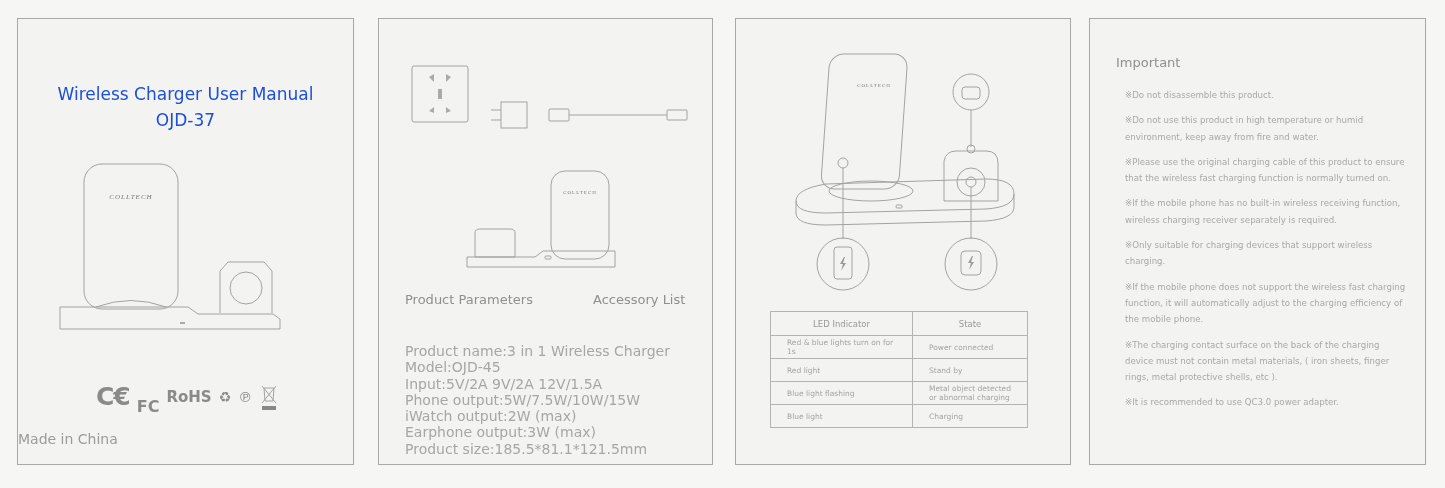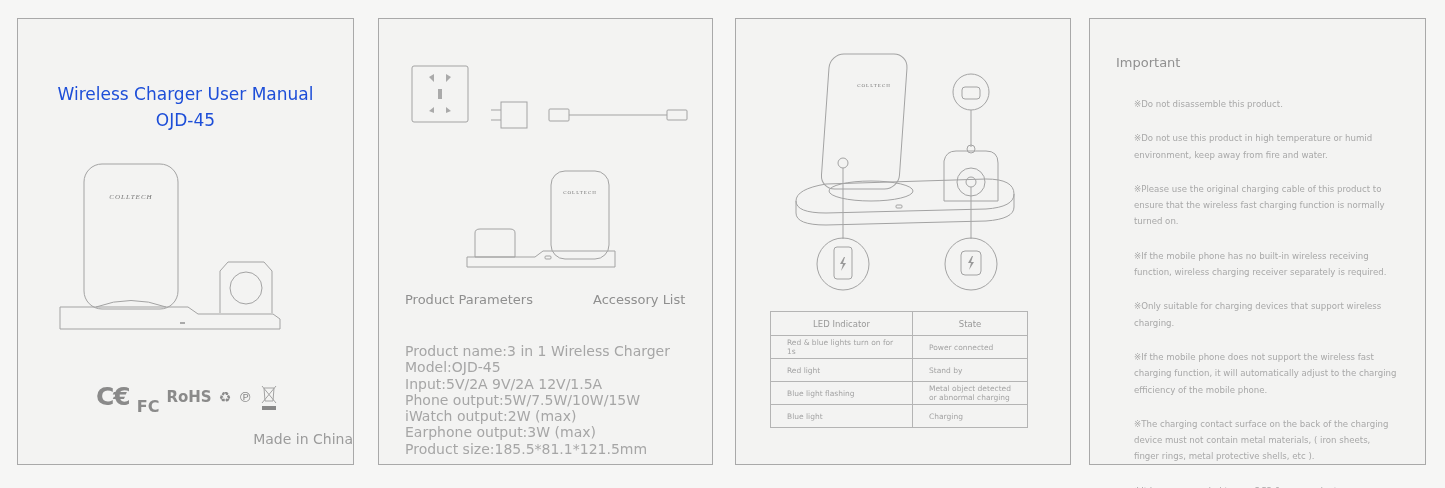--- a/index.html
+++ b/index.html
@@ -15,42 +15,42 @@
   #p2 { left:378px; width:335px; }
   #p3 { left:735px; width:336px; }
   #p4 { left:1089px; width:337px; }
 
   .title { position:absolute; left:0; right:0; text-align:center; color:#1d4ed8; font-size:17px; line-height:24px; }
   .cert { position:absolute; top:358px; left:78px; display:flex; align-items:center; gap:7px; color:#8a8a8a; }
   .cert .ce { font-size:25px; font-weight:bold; letter-spacing:-1px; }
   .cert .fc { font-size:16px; font-weight:bold;margin-top:20px; }
   .cert .rohs { font-size:15px; font-weight:bold; }
   .cert .sym { font-size:14px; }
-  .made { position:absolute; top:412px; left:0; right:0; text-align:right; font-size:14px; color:#9b9b9b; }
+  .made { position:absolute; top:412px; left:0; right:0; text-align:left; font-size:14px; color:#9b9b9b; }
 
   .sec-h { position:absolute; font-size:13px; color:#8f8f8f; }
   .list { position:absolute; font-size:14px; line-height:16.3px; color:#a6a6a6; white-space:nowrap;margin-top:28px; }
 
   table.led { position:absolute; left:34px; top:292px; width:258px; border-collapse:collapse; font-size:7.5px; color:#a3a3a3; }
   table.led th, table.led td { border:1px solid #b4b4b4; height:22px; padding:0 16px; text-align:left; }
   table.led th { text-align:center; font-weight:normal; font-size:8.5px; color:#999; height:23px; }
   table.led td.c1 { width:109px; }
 
   .imp-h { position:absolute; left:26px; top:36px; font-size:13px; color:#909090; }
   .imp-list { position:absolute; left:26px; top:59px; width:300px; font-size:8.6px; line-height:16.3px; color:#a8a8a8; }
-  .imp-list p { margin:18px; }
+  .imp-list p { margin:9px; }
   svg { position:absolute; }
   .ln { fill:none; stroke:#a3a3a3; stroke-width:1; }
 </style>
 </head>
 <body>
 
 <div class="panel" id="p1">
   <div class="title" style="top:63px">Wireless Charger User Manual</div>
-  <div class="title" style="top:89px">OJD-45</div>
+  <div class="title" style="top:89px">OJD-37</div>
 
   <svg width="300" height="200" style="left:30px;top:130px" viewBox="0 0 300 200">
     <rect class="ln" x="36" y="15" width="94" height="145" rx="18"></rect>
     <text x="83" y="50" text-anchor="middle" font-size="7" font-family="Liberation Serif, serif" font-style="italic" fill="#777" letter-spacing="1">COLLTECH</text>
     <path class="ln" d="M48 158 Q83 145 118 158"></path>
     <path class="ln" d="M12 158 L140 158 L150 165 L225 165 L232 170 L232 180 L12 180 Z"></path>
     <path class="ln" d="M172 164 L172 122 L180 113 L216 113 L224 122 L224 164"></path>
     <circle class="ln" cx="198" cy="139" r="16"></circle>
     <rect x="132" y="173" width="5" height="2" fill="#aaa"></rect>
   </svg>

